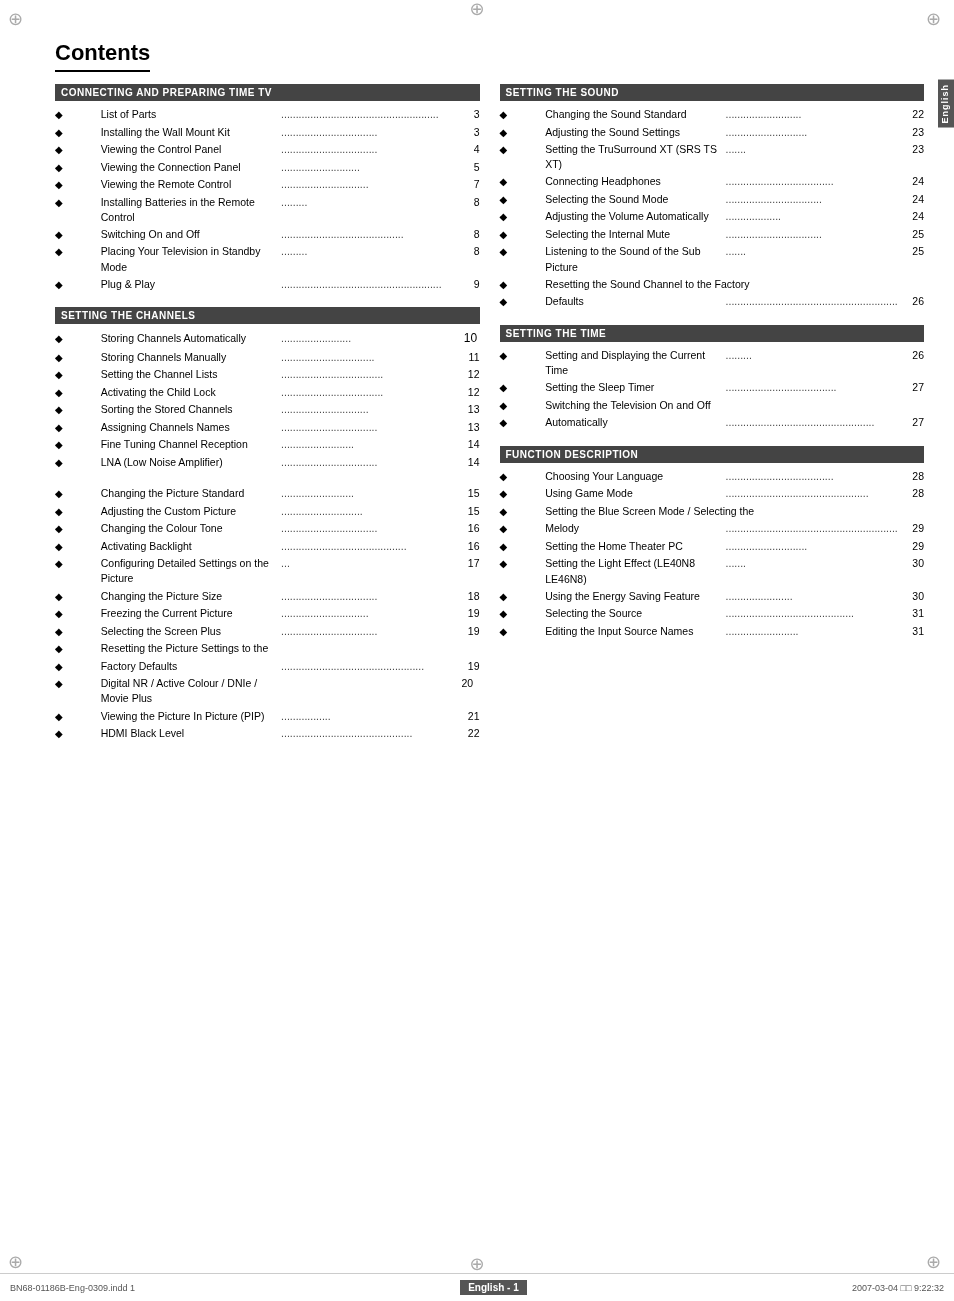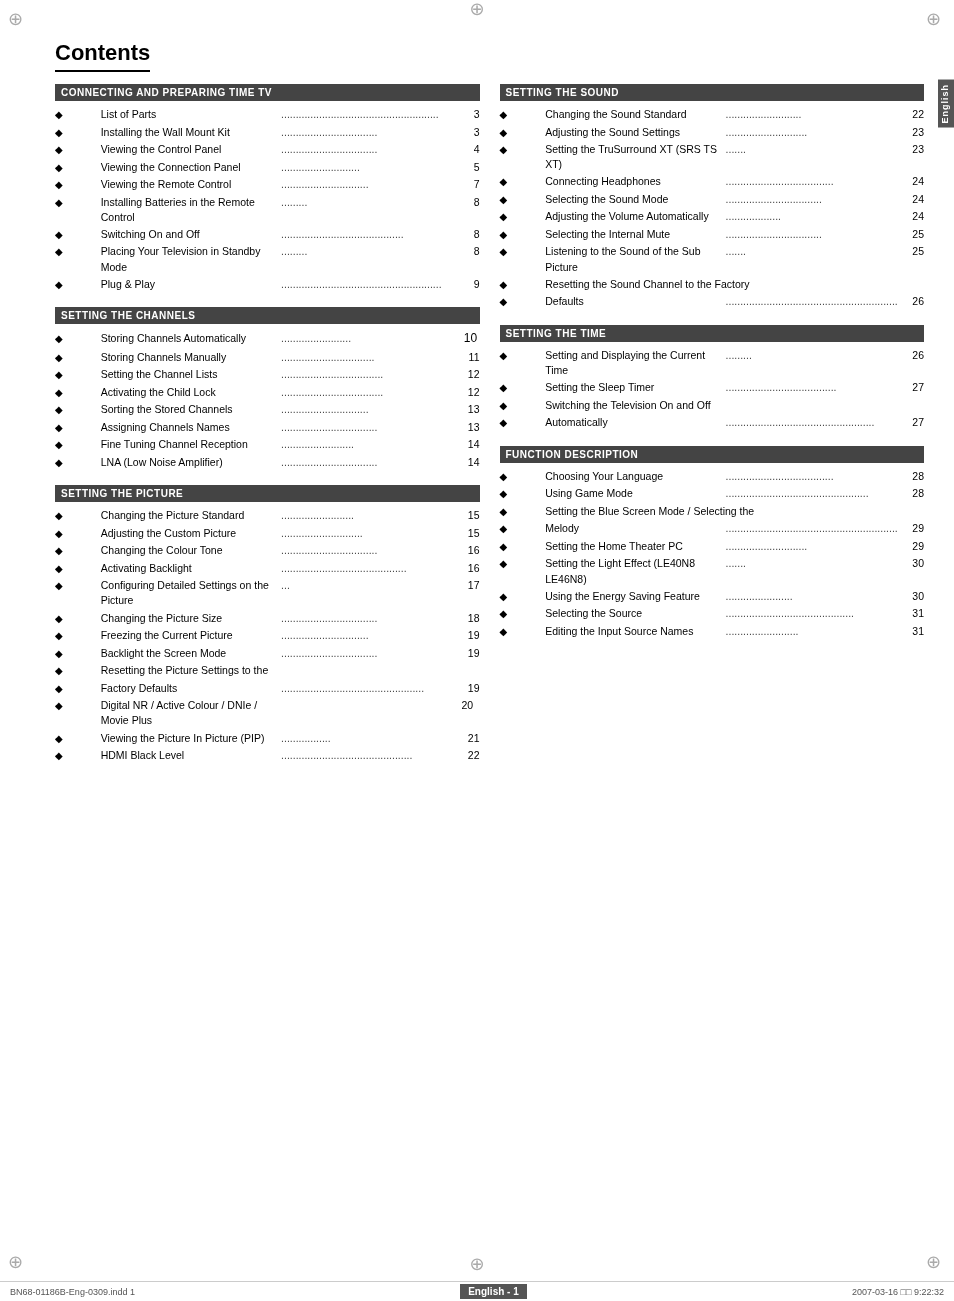--- a/index.html
+++ b/index.html
@@ -129,21 +129,21 @@
       min-width: 0;
       margin-left: 35px;
     }
 
     
     .bottom-bar {
       position: absolute;
       bottom: 0;
       left: 0;
       right: 0;
-      height: 20px;
+      height: 28px;
       border-top: 1px solid #ccc;
       display: flex;
       align-items: center;
       justify-content: space-between;
       padding: 0 10px;
       font-size: 9px;
       color: #555;
     }
 
     .page-indicator {
@@ -281,21 +281,20 @@
             <div class="toc-item">
               <span class="bullet">◆</span>
               <span class="label">LNA (Low Noise Amplifier)</span>
               <span style="flex: 1 1 0%; overflow: hidden; white-space: nowrap; font-size: 10.5px; color: rgb(68, 68, 68); margin: 0px 2px;">.................................</span>
               <span style="flex-shrink: 0; text-align: right; min-width: 18px; font-size: 10.5px;">14</span>
             </div>
           </div>
       </div>
 
       <div class="section">
-        <div class="section-header">SETTING THE PICTURE</div>
         <div id="toc-picture">
             <div class="toc-item">
               <span class="bullet">◆</span>
               <span class="label">Changing the Picture Standard</span>
               <span style="flex: 1 1 0%; overflow: hidden; white-space: nowrap; font-size: 10.5px; color: rgb(68, 68, 68); margin: 0px 2px;">.........................</span>
               <span style="flex-shrink: 0; text-align: right; min-width: 18px; font-size: 10.5px;">15</span>
             </div>
             <div class="toc-item">
               <span class="bullet">◆</span>
               <span class="label">Adjusting the Custom Picture</span>
@@ -327,21 +326,21 @@
               <span style="flex-shrink: 0; text-align: right; min-width: 18px; font-size: 10.5px;">18</span>
             </div>
             <div class="toc-item">
               <span class="bullet">◆</span>
               <span class="label">Freezing the Current Picture</span>
               <span style="flex: 1 1 0%; overflow: hidden; white-space: nowrap; font-size: 10.5px; color: rgb(68, 68, 68); margin: 0px 2px;">..............................</span>
               <span style="flex-shrink: 0; text-align: right; min-width: 18px; font-size: 10.5px;">19</span>
             </div>
             <div class="toc-item">
               <span class="bullet">◆</span>
-              <span class="label">Backlight the Screen Mode</span>
+              <span class="label">Selecting the Screen Plus</span>
               <span style="flex: 1 1 0%; overflow: hidden; white-space: nowrap; font-size: 10.5px; color: rgb(68, 68, 68); margin: 0px 2px;">.................................</span>
               <span style="flex-shrink: 0; text-align: right; min-width: 18px; font-size: 10.5px;">19</span>
             </div>
             <div class="toc-item">
               <span class="bullet">◆</span>
               <span class="label">Resetting the Picture Settings to the</span>
             </div>
             <div class="toc-item">
               <span class="bullet">◆</span>
               <span class="label">   Factory Defaults</span>
@@ -521,14 +520,14 @@
             </div>
           </div>
       </div>
     </div>
   </div>
 </div>
 
 <div class="bottom-bar">
   <span>BN68-01186B-Eng-0309.indd   1</span>
   <span class="page-indicator">English - 1</span>
-  <span>2007-03-16   □□ 9:22:32</span>
+  <span>2007-03-04   □□ 9:22:32</span>
 </div>
 
 </body></html>

